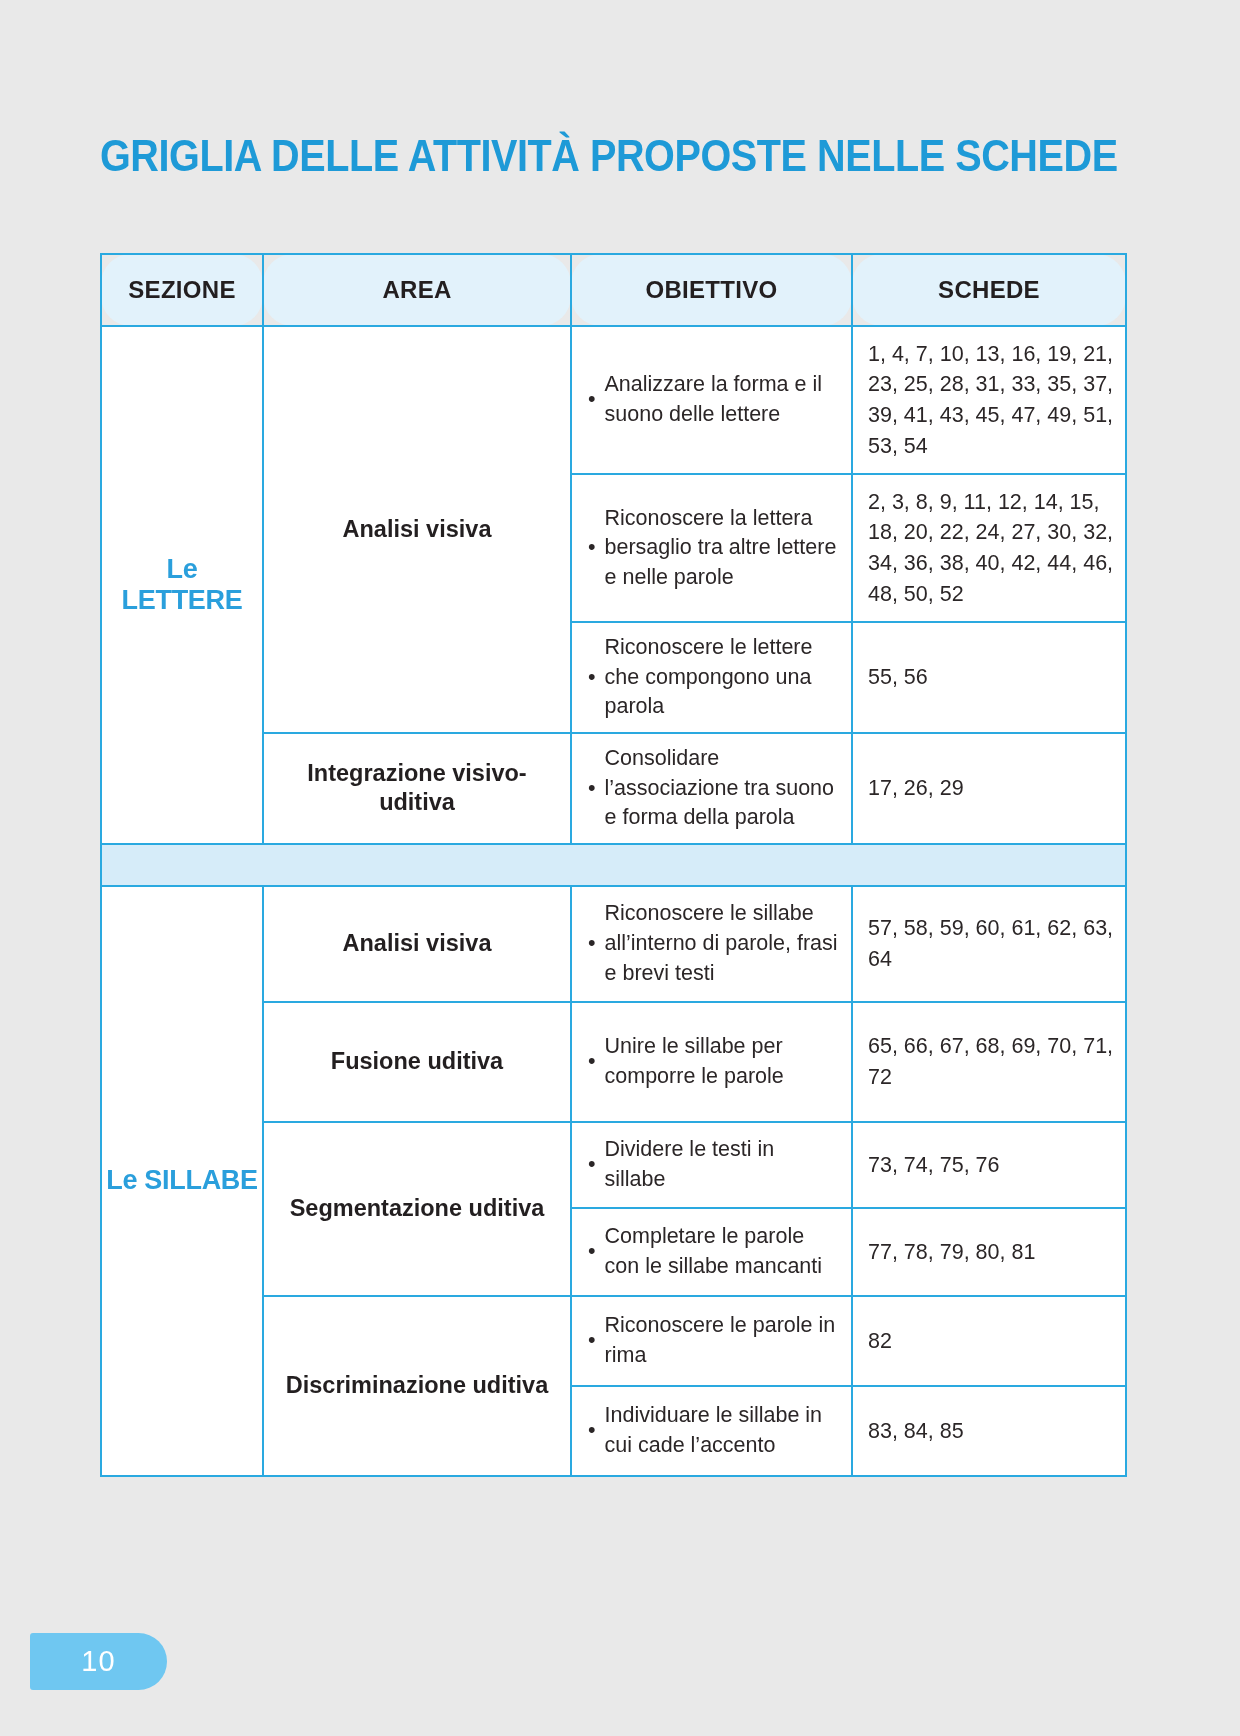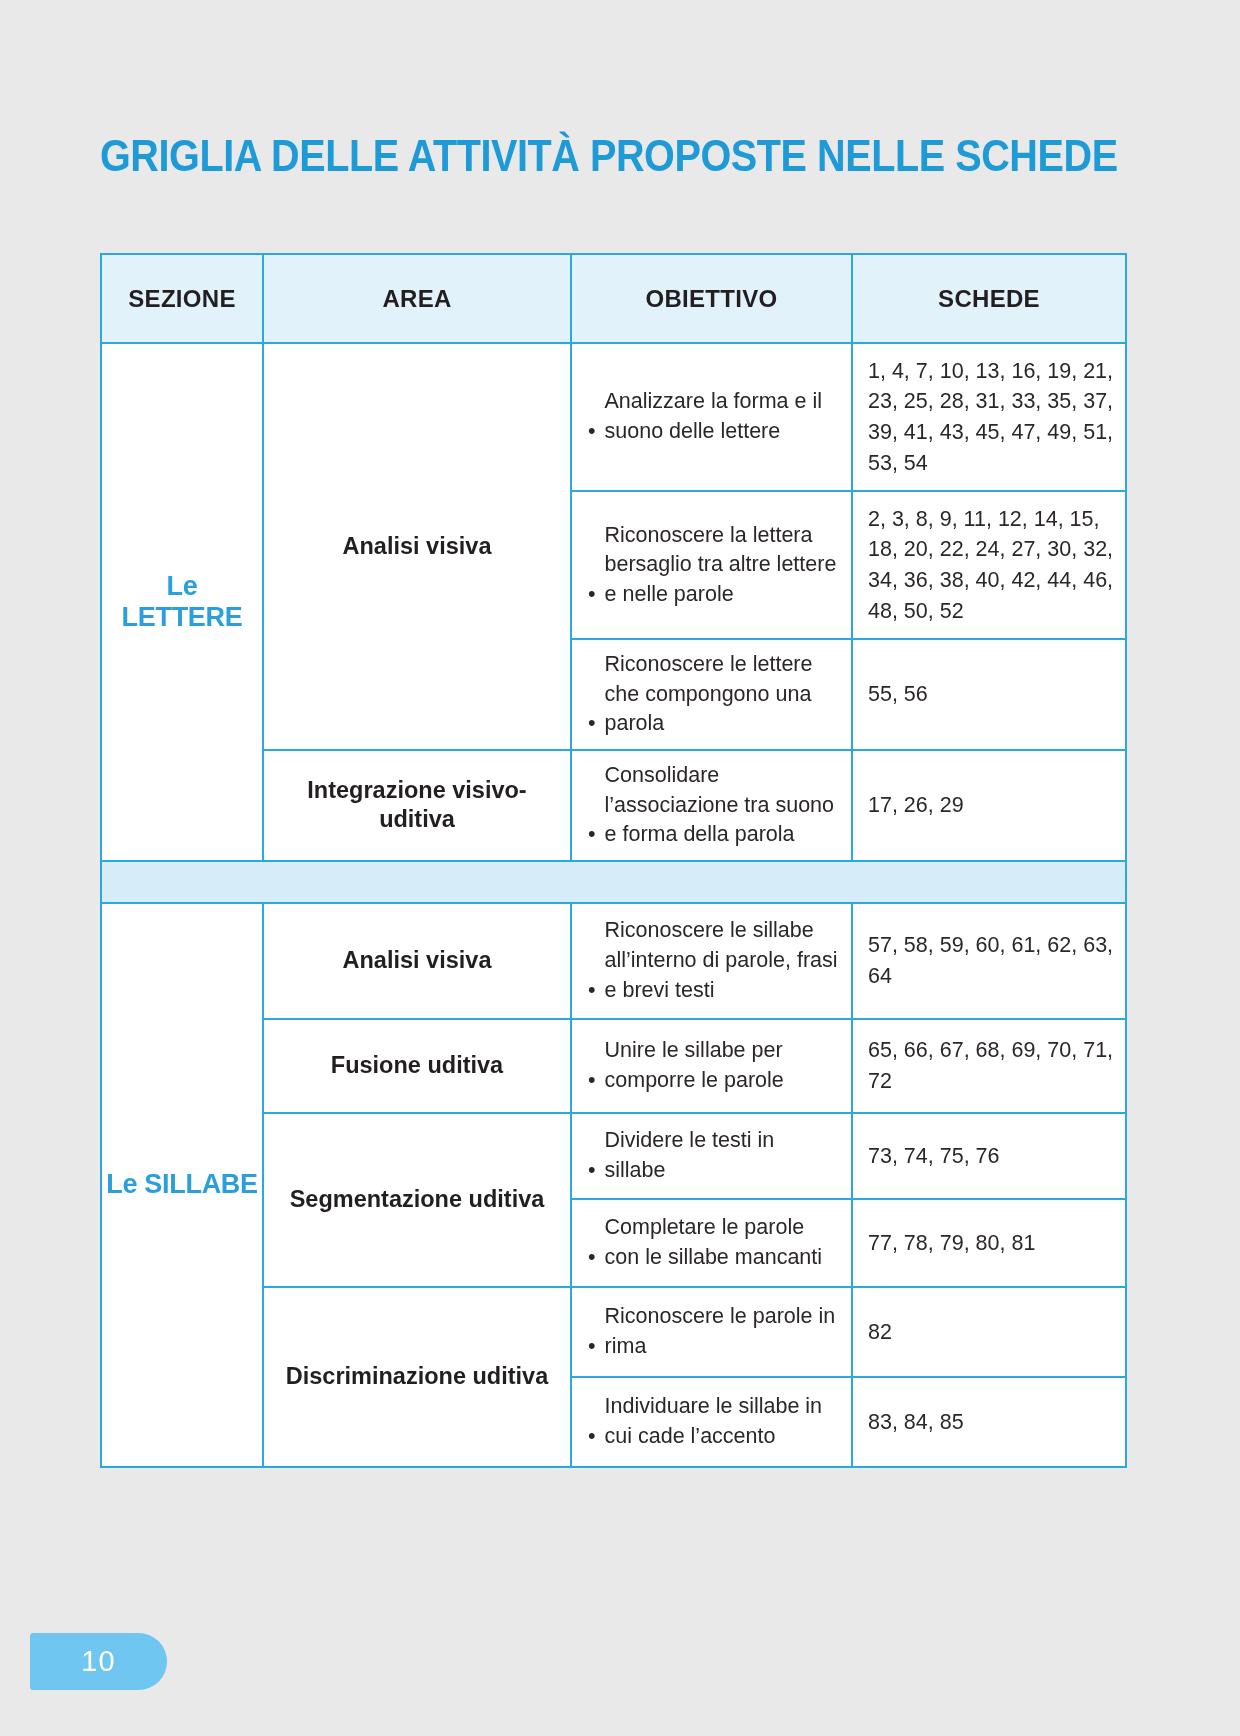--- a/index.html
+++ b/index.html
@@ -25,27 +25,28 @@
     width:1025px;
     border-collapse:collapse;
     table-layout:fixed;
   }
   table.grid th, table.grid td{
     border:2px solid #2aa9e0;
     box-sizing:border-box;
   }
   table.grid th{
     background:#e2f2fb;
-    height:89px;
+    height:72px;
     font-size:24px;
     font-weight:bold;
     color:#231f20;
     letter-spacing:0.3px;
     vertical-align:middle;
     text-align:center;
+    border-radius:30px;
   }
   td{background:#ffffff;vertical-align:middle;}
   td.sezione{
     text-align:center;
     font-weight:bold;
     font-size:27px;
     color:#2a9fdc;
     letter-spacing:-0.3px;
     margin-left:8px;
   }
@@ -60,33 +61,33 @@
   td.obiettivo{
     font-size:21.5px;
     line-height:1.38;
     padding:10px 10px 10px 16px;
   }
   td.schede{
     font-size:21.5px;
     line-height:1.42;
     padding:10px 8px 10px 15px;
   }
-  .obj{display:flex;gap:9px;align-items:flex-end;}
+  .obj{display:flex;gap:9px;align-items:center;}
   .bullet{flex:0 0 auto;}
   .bullet::before{content:"\2022";}
   tr.separator td{
     background:#d6ecf9;
     height:42px;
     padding:0;
   }
   tr.h148{height:148px;}
   tr.h106{height:106px;}
   tr.h126{height:104px;}
   tr.h116{height:116px;}
-  tr.h94{height:94px;padding-left:12px;}
+  tr.h94{height:120px;padding-left:12px;}
   tr.h86{height:86px;}
   tr.h88{height:88px;}
   tr.h90{height:90px;}
   .page-tab{
     position:absolute;
     left:30px;top:1633px;
     width:137px;height:57px;
     background:#6fc7f1;
     border-radius:3px 29px 29px 3px;
     color:#ffffff;

